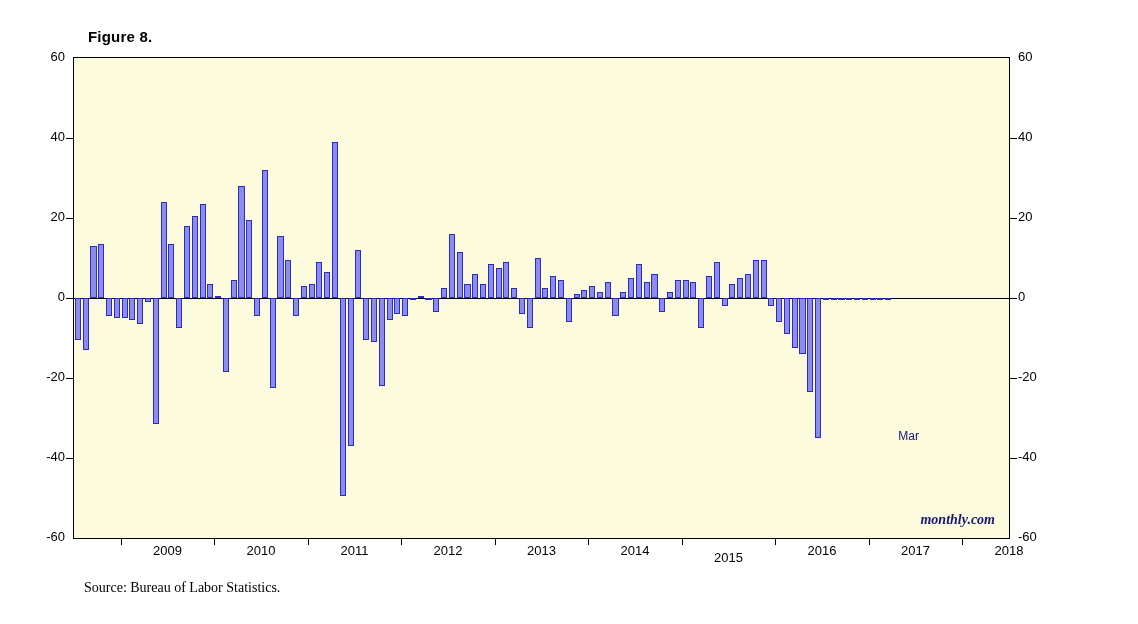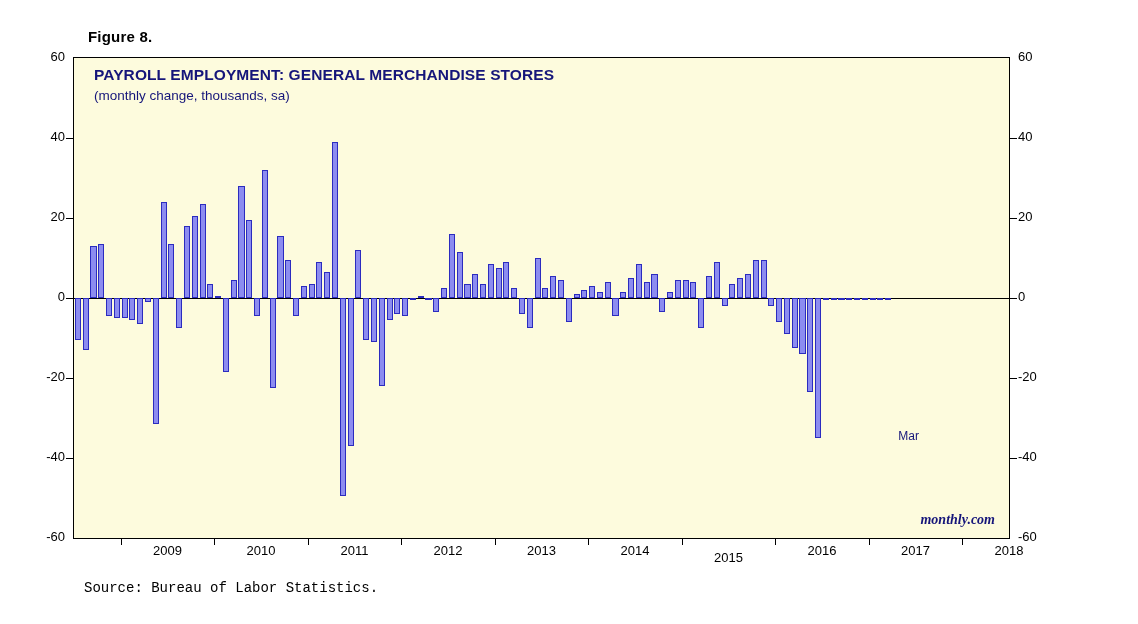--- a/index.html
+++ b/index.html
@@ -135,35 +135,33 @@
     font-style: italic;
     font-weight: bold;
     font-size: 14px;
     color: #15157a;
   }
 
   #source-note {
     position: absolute;
     left: 84px;
     top: 580px;
-    font-family: Liberation Mono, monospace;
+    font-family: Liberation Serif, serif;
     font-size: 14px;
     color: #000000;
   }
 </style>
 </head>
 <body>
 
 <div id="figure-root">
 
   <div id="figure-label">Figure 8.</div>
 
   <div id="plot-frame">
-    <div id="chart-title">PAYROLL EMPLOYMENT: GENERAL MERCHANDISE STORES</div>
-    <div id="chart-subtitle">(monthly change, thousands, sa)</div>
     <div id="zero-line" style="top: 240px;"></div>
     <div id="bars-layer">
         <div class="bar" style="background: rgb(140, 140, 240); border-color: rgb(43, 43, 191); left: 0.857083px; top: 240px; width: 6.0775px; height: 42px;"></div>
         <div class="bar" style="background: rgb(140, 140, 240); border-color: rgb(43, 43, 191); left: 8.64875px; top: 240px; width: 6.0775px; height: 52px;"></div>
         <div class="bar" style="background: rgb(140, 140, 240); border-color: rgb(43, 43, 191); left: 16.4404px; top: 188px; width: 6.0775px; height: 52px;"></div>
         <div class="bar" style="background: rgb(140, 140, 240); border-color: rgb(43, 43, 191); left: 24.2321px; top: 186px; width: 6.0775px; height: 54px;"></div>
         <div class="bar" style="background: rgb(140, 140, 240); border-color: rgb(43, 43, 191); left: 32.0237px; top: 240px; width: 6.0775px; height: 18px;"></div>
         <div class="bar" style="background: rgb(140, 140, 240); border-color: rgb(43, 43, 191); left: 39.8154px; top: 240px; width: 6.0775px; height: 20px;"></div>
         <div class="bar" style="background: rgb(140, 140, 240); border-color: rgb(43, 43, 191); left: 47.6071px; top: 240px; width: 6.0775px; height: 20px;"></div>
         <div class="bar" style="background: rgb(140, 140, 240); border-color: rgb(43, 43, 191); left: 55.3987px; top: 240px; width: 6.0775px; height: 22px;"></div>

